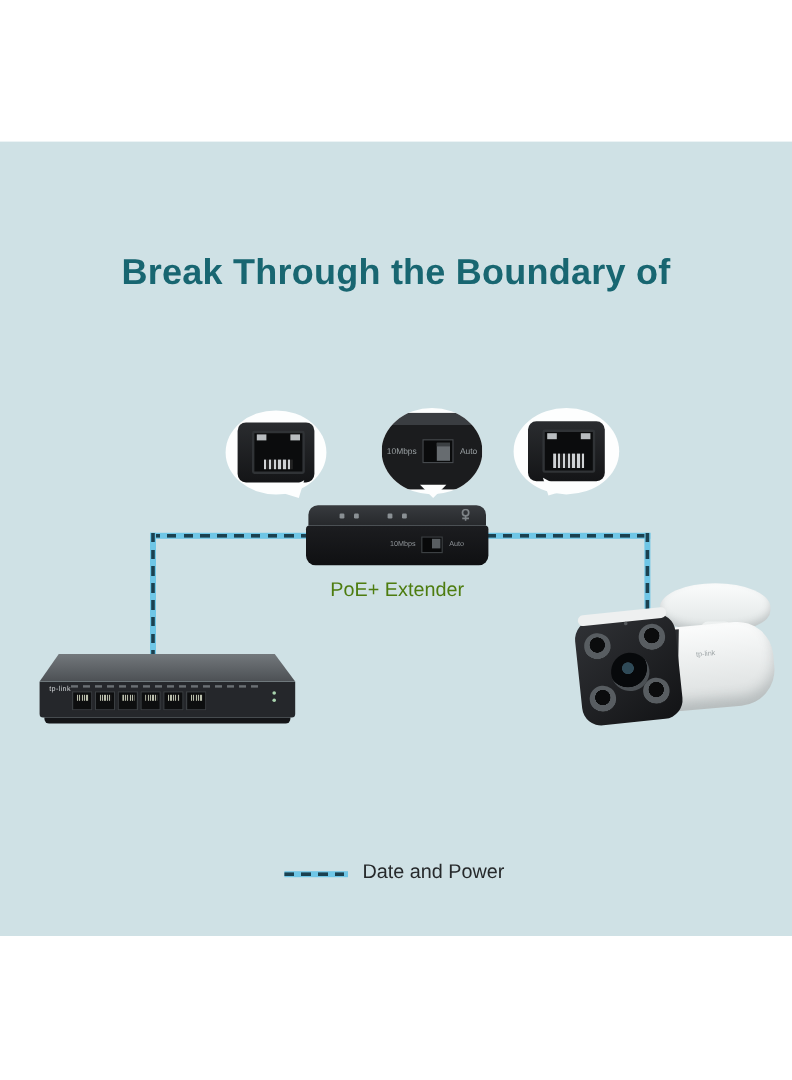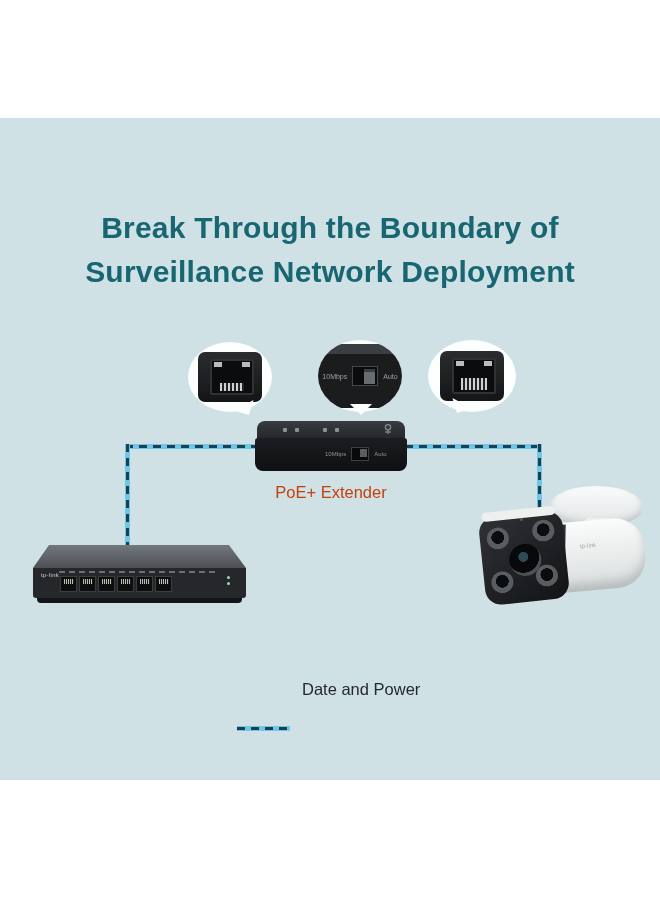--- a/index.html
+++ b/index.html
@@ -93,38 +93,37 @@
   .cam-hood{position:absolute;left:4px;top:-5px;width:74px;height:9px;background:#eef0f0;border-radius:5px;}
   .spot{position:absolute;width:22px;height:22px;border-radius:50%;
         background:radial-gradient(circle at 50% 45%,#0b0c0d 0 38%,#585d61 40% 70%,#2a2c2e 72%);}
   .spot.s1{left:7px;top:11px;} .spot.s2{right:9px;top:8px;}
   .spot.s3{left:7px;bottom:11px;} .spot.s4{right:10px;bottom:13px;}
   .cam-lens{position:absolute;left:27px;top:30px;width:32px;height:32px;border-radius:50%;
         background:radial-gradient(circle at 45% 40%,#2f4a57 0 18%,#07090b 20% 60%,#4b5054 62% 78%,#1c1e20 80%);}
   .cam-dot{position:absolute;left:50%;top:4px;width:3px;height:3px;border-radius:50%;background:#55595c;}
 
   
-  .device-label{position:absolute;text-align:center;font-size:16.5px;color:#c2410c;z-index:4;}
+  .device-label{position:absolute;text-align:center;font-size:16.5px;color:#4d7c0f;z-index:4;}
   .label-extender{left:255px;top:483px;width:152px;}
   .label-pse{left:10px;top:610px;width:242px;line-height:21px;}
   .label-pd{left:460px;top:608px;width:184px;}
 
   
   .legend-line{left:237px;top:726px;width:53px;height:5px;}
-  .legend-label{position:absolute;left:302px;top:680px;font-size:16.5px;color:#26292b;}
+  .legend-label{position:absolute;left:302px;top:718px;font-size:16.5px;color:#26292b;}
 </style>
 </head>
 <body>
 
 <div class="stage">
   <div class="panel"></div>
 
   <div class="title">
     <div>Break Through the Boundary of</div>
-    <div>Surveillance Network Deployment</div>
   </div>
 
   <div class="line h line-h-main">
       <div class="dashes"></div>
     </div>
   <div class="line v line-v-left">
       <div class="dashes"></div>
     </div>
   <div class="line v line-v-right">
       <div class="dashes"></div>

